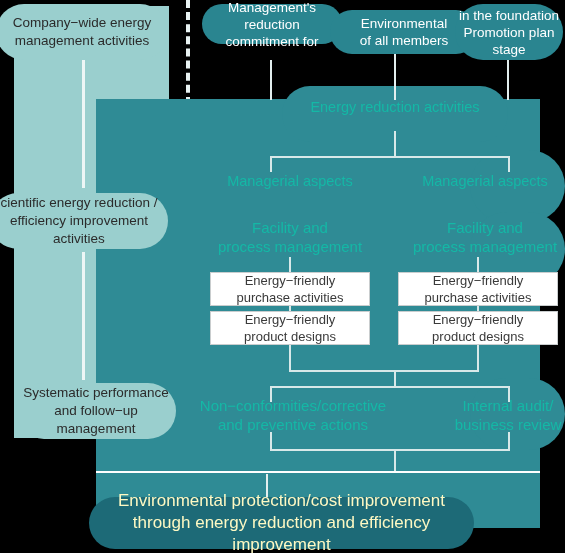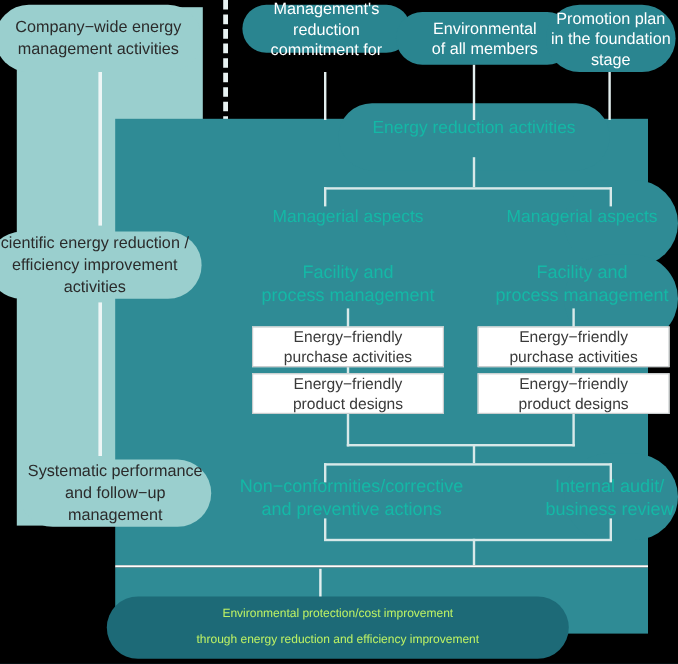--- a/index.html
+++ b/index.html
@@ -83,22 +83,22 @@
     line-height: 18px;
   }
   .pill-teal {
     background: #2A8590;
     color: #FFFFFF;
     font-size: 13.5px;
     line-height: 17px;
   }
   .pill-dark {
     background: #1D6A77;
-    color: #bef264;
-    font-size: 10px;
+    color: #fef9c3;
+    font-size: 17px;
     line-height: 22px;
   }
 
   
   .white-box {
     position: absolute;
     background: #FFFFFF;
     border: 1px solid #C9CDCE;
     box-sizing: border-box;
     display: flex;
@@ -164,22 +164,22 @@
 
   <div class="pill pill-teal" style="left:330px;top:10px;width:148px;height:44px;">
     <div>
       <div>Environmental</div>
       <div>of all members</div>
     </div>
   </div>
 
   <div class="pill pill-teal" style="left:455px;top:4px;width:108px;height:56px;">
     <div>
+      <div>in the foundation</div>
       <div>Promotion plan</div>
-      <div>in the foundation</div>
       <div>stage</div>
     </div>
   </div>
 
   <div class="conn conn-v" style="left:270px;top:60px;height:40px;"></div>
   <div class="conn conn-v" style="left:394px;top:54px;height:46px;"></div>
   <div class="conn conn-v" style="left:507px;top:60px;height:40px;"></div>
 
   <div class="pill pill-light" style="left:-4px;top:4px;width:172px;height:56px;">
     <div>

